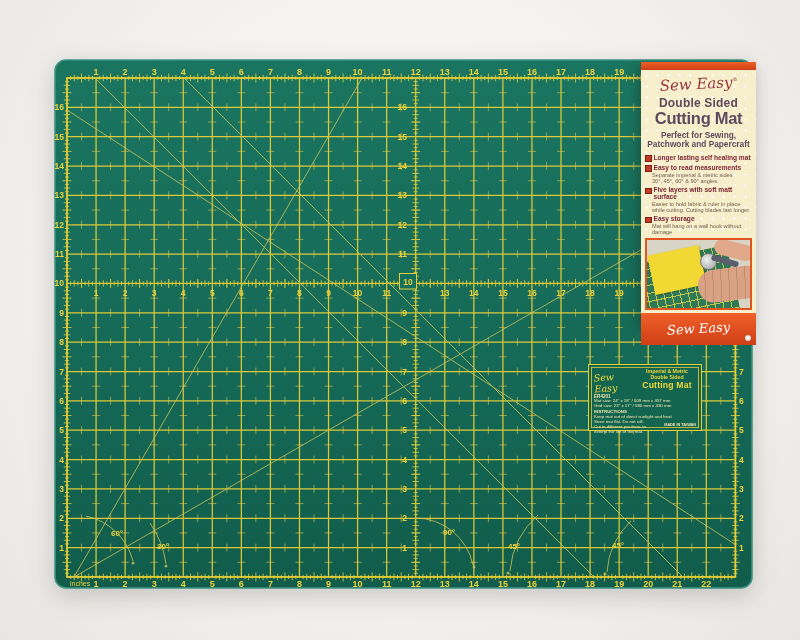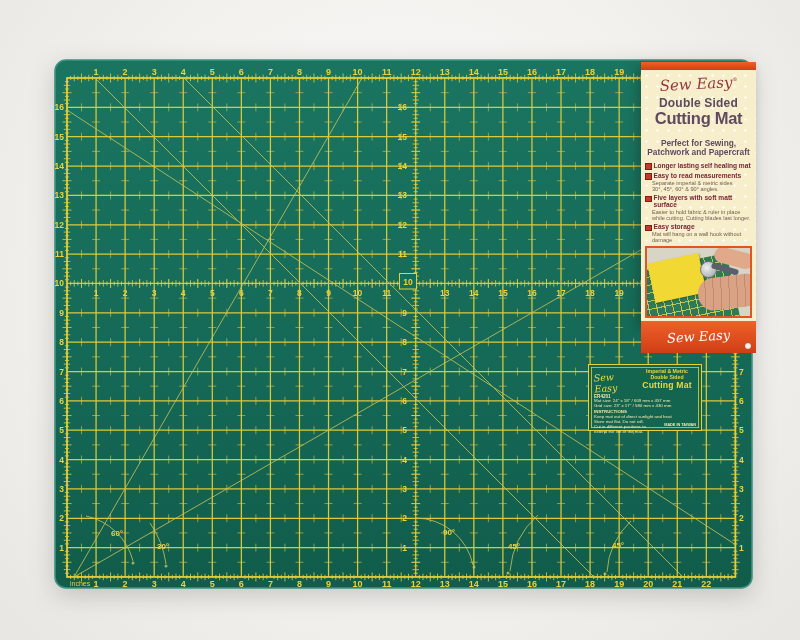--- a/index.html
+++ b/index.html
@@ -45,21 +45,21 @@
     background-image:radial-gradient(rgba(255,255,255,.8) 1px, transparent 1.3px);
     background-size:11px 11px;
     padding:2px 4px 3px 4px;box-sizing:border-box;
     display:flex;flex-direction:column;
   }
   .pkg-brand{font-family:"DejaVu Serif",serif;font-style:italic;color:#97333b;
              font-size:15px;text-align:center;padding-top:3px;transform:rotate(-3deg);}
   .pkg-brand .reg{font-size:5px;vertical-align:super;}
   .pkg-t1{color:#5e4a5e;font-weight:bold;font-size:12px;text-align:center;margin-top:3px;letter-spacing:.2px;}
   .pkg-t2{color:#5e4a5e;font-weight:bold;font-size:16.5px;text-align:center;line-height:1.0;letter-spacing:-.3px;}
-  .pkg-sub{color:#5e4a5e;font-weight:bold;font-size:8.3px;text-align:center;margin-top:12px;line-height:1.15;}
+  .pkg-sub{color:#5e4a5e;font-weight:bold;font-size:8.3px;text-align:center;margin-top:4px;line-height:1.15;}
   .features{list-style:none;margin:4px 0 0 0;padding:0;}
   .feat{margin-bottom:2px;}
   .feat-head{display:flex;align-items:flex-start;}
   .feat-sq{width:4.5px;height:4.5px;background:#c23b2a;border:0.5px solid #7e1f14;
            flex:0 0 auto;margin:1.5px 2px 0 0;}
   .feat-title{color:#7a2433;font-weight:bold;font-size:6.6px;line-height:1.1;}
   .feat-sub{color:#6f5d4b;font-size:5.6px;line-height:1.12;margin-left:7px;}
   .pkg-photo{
     margin-top:auto;position:relative;height:68px;background:#d8d4c6;
     border:2px solid #e05520;overflow:hidden;

